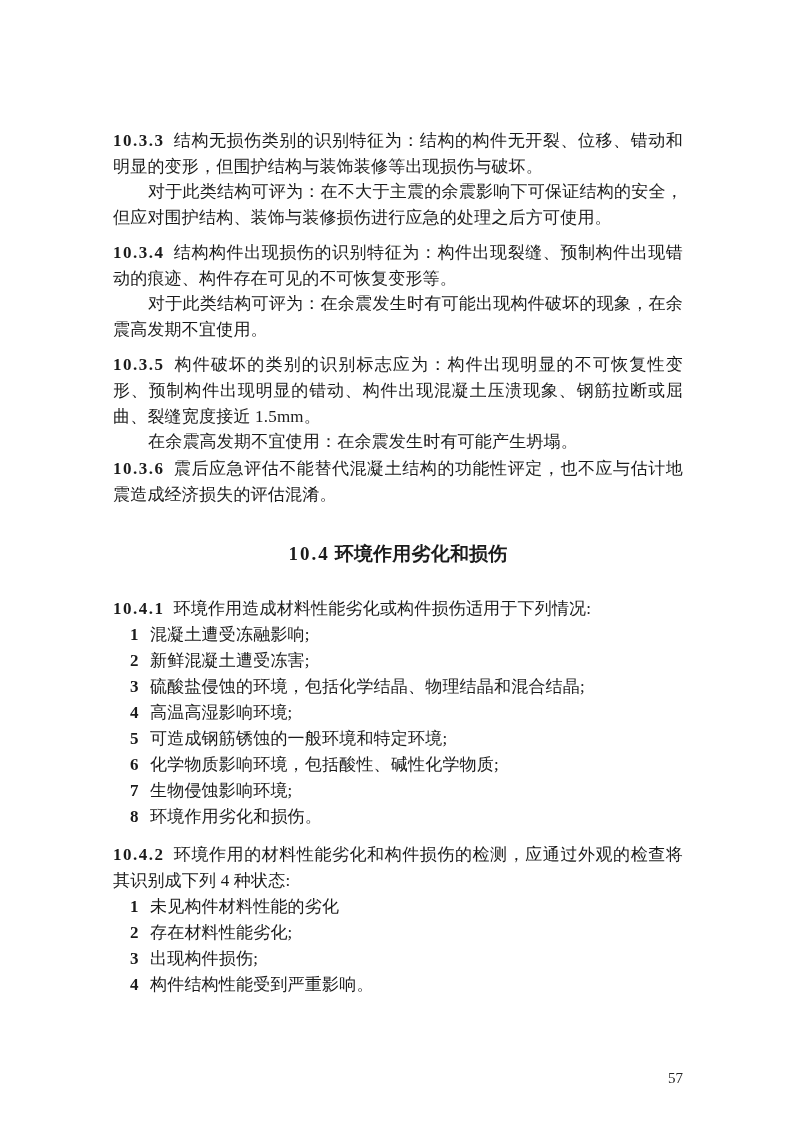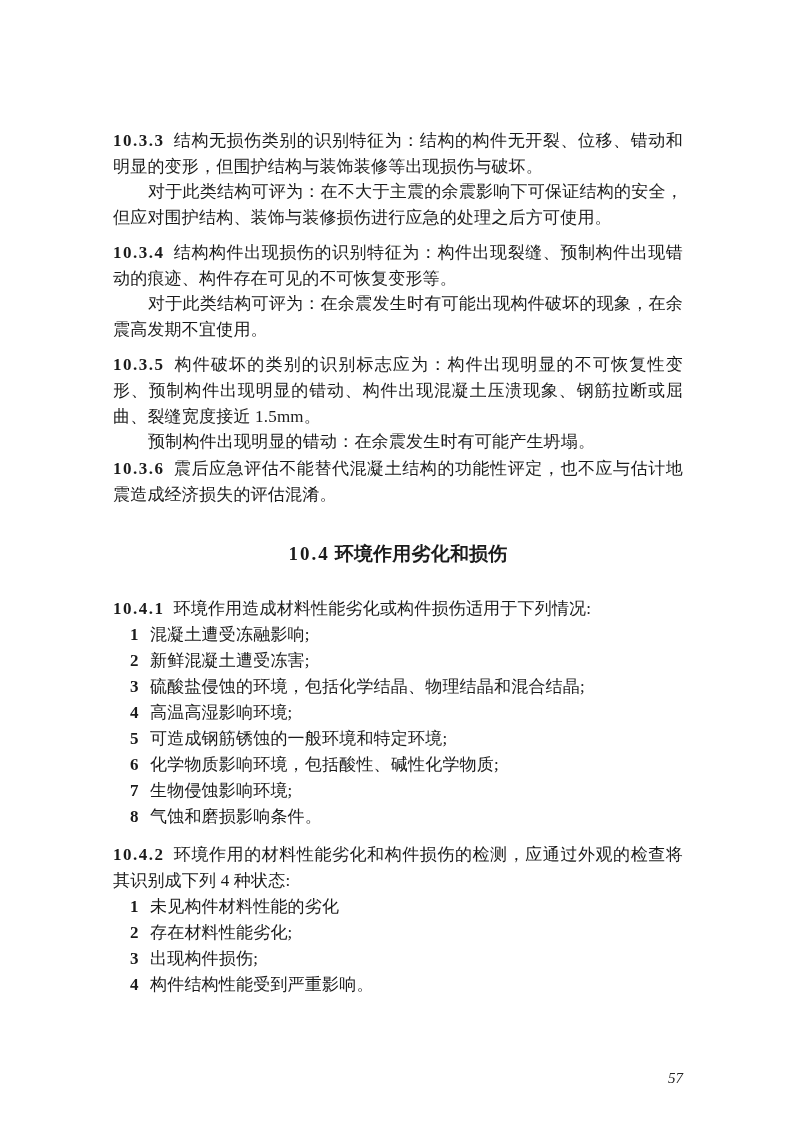--- a/index.html
+++ b/index.html
@@ -55,54 +55,53 @@
     margin-right: 11px;
     letter-spacing: 0.5px;
   }
   .page-number {
     position: absolute;
     left: 640px;
     top: 1054px;
     width: 43px;
     text-align: right;
     font-size: 15px;
-    font-style: italic;
     color: #222;
     font-family: "Liberation Serif", "DejaVu Serif", serif;
   }
 </style>
 </head>
 <body>
 
 <div class="page">
   <div class="content">
 
     <p class="clause"><span class="cnum">10.3.3</span><span>结构无损伤类别的识别特征为：结构的构件无开裂、位移、错动和明显的变形，但围护结构与装饰装修等出现损伤与破坏。</span></p>
     <p class="para-indent">对于此类结构可评为：在不大于主震的余震影响下可保证结构的安全，但应对围护结构、装饰与装修损伤进行应急的处理之后方可使用。</p>
 
     <p class="clause gap-sm"><span class="cnum">10.3.4</span><span>结构构件出现损伤的识别特征为：构件出现裂缝、预制构件出现错动的痕迹、构件存在可见的不可恢复变形等。</span></p>
     <p class="para-indent">对于此类结构可评为：在余震发生时有可能出现构件破坏的现象，在余震高发期不宜使用。</p>
 
     <p class="clause gap-sm"><span class="cnum">10.3.5</span><span>构件破坏的类别的识别标志应为：构件出现明显的不可恢复性变形、预制构件出现明显的错动、构件出现混凝土压溃现象、钢筋拉断或屈曲、裂缝宽度接近 1.5mm。</span></p>
-    <p class="para-indent">预制构件出现明显的错动：在余震发生时有可能产生坍塌。</p>
+    <p class="para-indent">在余震高发期不宜使用：在余震发生时有可能产生坍塌。</p>
 
     <p class="clause"><span class="cnum">10.3.6</span><span>震后应急评估不能替代混凝土结构的功能性评定，也不应与估计地震造成经济损失的评估混淆。</span></p>
 
     <p class="heading"><span class="hnum">10.4</span><span>环境作用劣化和损伤</span></p>
 
     <p class="clause"><span class="cnum">10.4.1</span><span>环境作用造成材料性能劣化或构件损伤适用于下列情况:</span></p>
 
     <p class="list-item"><span class="lnum">1</span><span>混凝土遭受冻融影响;</span></p>
     <p class="list-item"><span class="lnum">2</span><span>新鲜混凝土遭受冻害;</span></p>
     <p class="list-item"><span class="lnum">3</span><span>硫酸盐侵蚀的环境，包括化学结晶、物理结晶和混合结晶;</span></p>
     <p class="list-item"><span class="lnum">4</span><span>高温高湿影响环境;</span></p>
     <p class="list-item"><span class="lnum">5</span><span>可造成钢筋锈蚀的一般环境和特定环境;</span></p>
     <p class="list-item"><span class="lnum">6</span><span>化学物质影响环境，包括酸性、碱性化学物质;</span></p>
     <p class="list-item"><span class="lnum">7</span><span>生物侵蚀影响环境;</span></p>
-    <p class="list-item"><span class="lnum">8</span><span>气蚀和磨损影响条件。</span></p>
+    <p class="list-item"><span class="lnum">8</span><span>环境作用劣化和损伤。</span></p>
 
     <p class="clause gap-md"><span class="cnum">10.4.2</span><span>环境作用的材料性能劣化和构件损伤的检测，应通过外观的检查将其识别成下列 4 种状态:</span></p>
 
     <p class="list-item"><span class="lnum">1</span><span>未见构件材料性能的劣化</span></p>
     <p class="list-item"><span class="lnum">2</span><span>存在材料性能劣化;</span></p>
     <p class="list-item"><span class="lnum">3</span><span>出现构件损伤;</span></p>
     <p class="list-item"><span class="lnum">4</span><span>构件结构性能受到严重影响。</span></p>
 
 
   </div>

